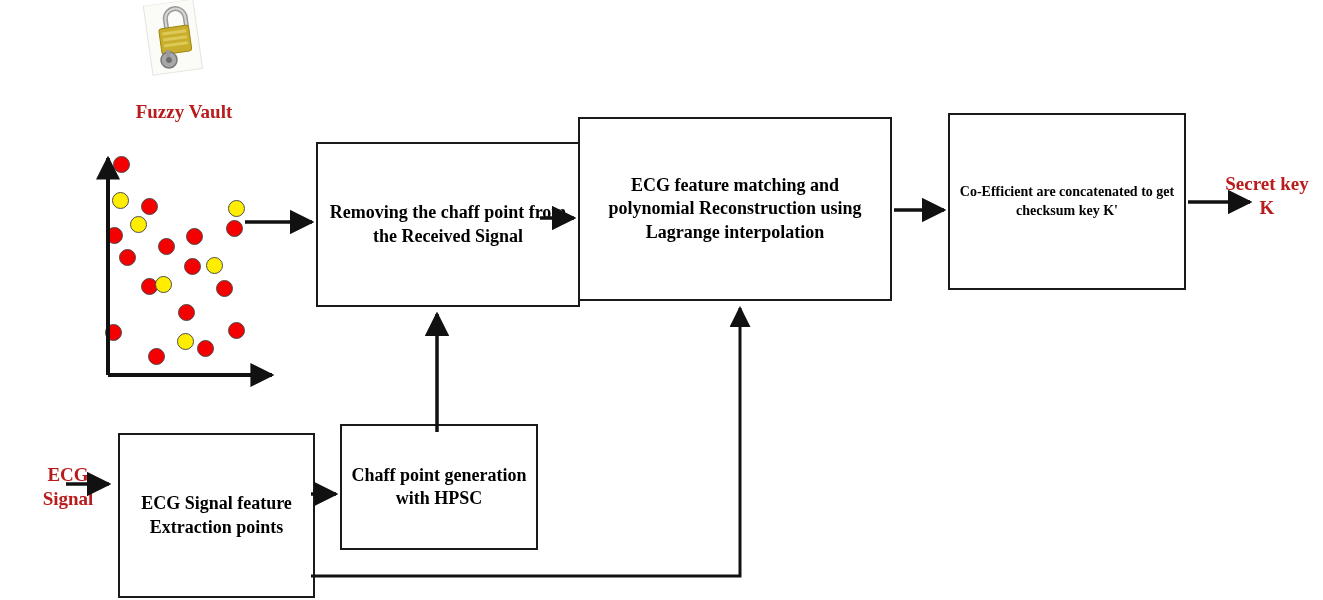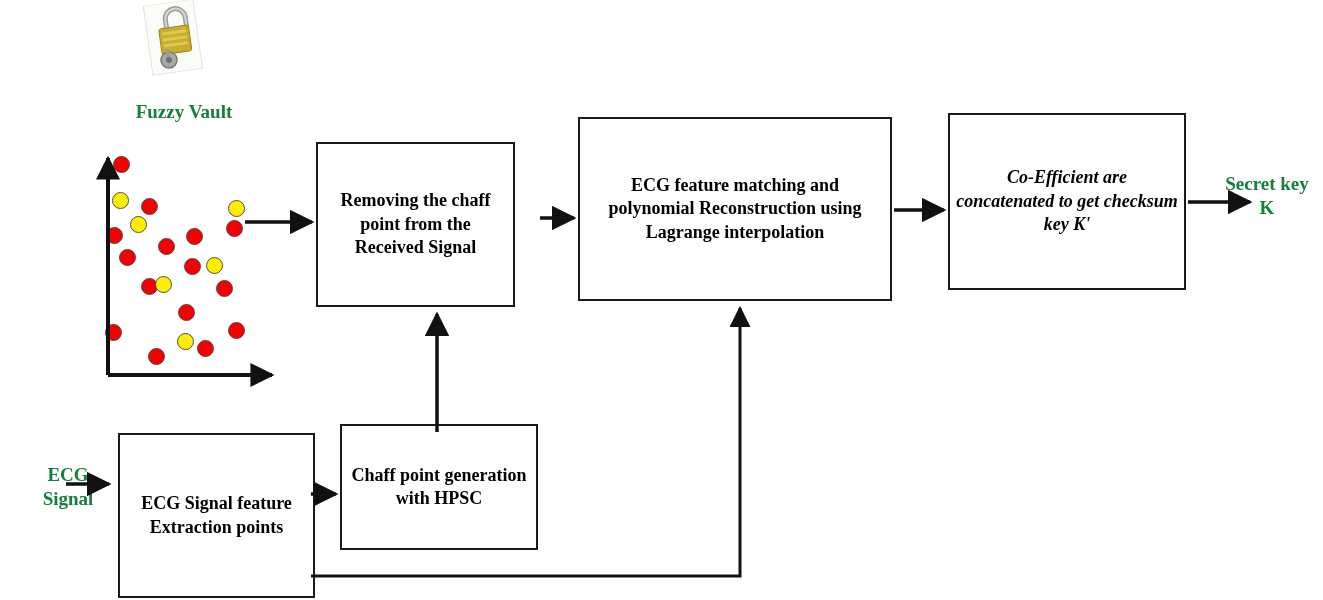--- a/index.html
+++ b/index.html
@@ -29,21 +29,21 @@
   }
   .box .box-label {
     font-weight: bold;
     color: #000000;
     line-height: 1.30;
     padding: 0 6px;
   }
   .free-label {
     position: absolute;
     font-weight: bold;
-    color: #15803d;
+    color: #b91c1c;
     text-align: center;
     line-height: 1.28;
     white-space: pre-line;
   }
   .dot {
     position: absolute;
     border-radius: 50%;
     border: 1px solid #4d4d4d;
     box-sizing: border-box;
   }
@@ -85,30 +85,30 @@
   </div>
 
   <div class="free-label" style="left:114px; top:100px; width:140px; font-size:19px;">Fuzzy Vault</div>
 
   <div class="free-label" style="left:0px; top:463px; width:80px; font-size:19px; text-align:center;padding-left:28px;">ECG
 Signal</div>
 
   <div class="free-label" style="left:1211px; top:172px; width:112px; font-size:19px;">Secret key
 K</div>
 
-  <div class="box" style="left:316px; top:142px; width:199px; height:165px;">
+  <div class="box" style="left:316px; top:142px; width:264px; height:165px;">
     <span class="box-label" style="font-size:18px;">Removing the chaff point from the Received Signal</span>
   </div>
 
   <div class="box" style="left:578px; top:117px; width:314px; height:184px;">
     <span class="box-label" style="font-size:18px;">ECG feature matching and polynomial Reconstruction using Lagrange interpolation</span>
   </div>
 
   <div class="box" style="left:948px; top:113px; width:238px; height:177px;">
-    <span class="box-label" style="font-size:18px;font-style:italic;">Co-Efficient are concatenated to get checksum key K'</span>
+    <span class="box-label" style="font-size:14px;">Co-Efficient are concatenated to get checksum key K'</span>
   </div>
 
   <div class="box" style="left:118px; top:433px; width:197px; height:165px;">
     <span class="box-label" style="font-size:18px;">ECG Signal feature Extraction points</span>
   </div>
 
   <div class="box" style="left:340px; top:424px; width:198px; height:126px;">
     <span class="box-label" style="font-size:18px;">Chaff point generation with HPSC</span>
   </div>
 

